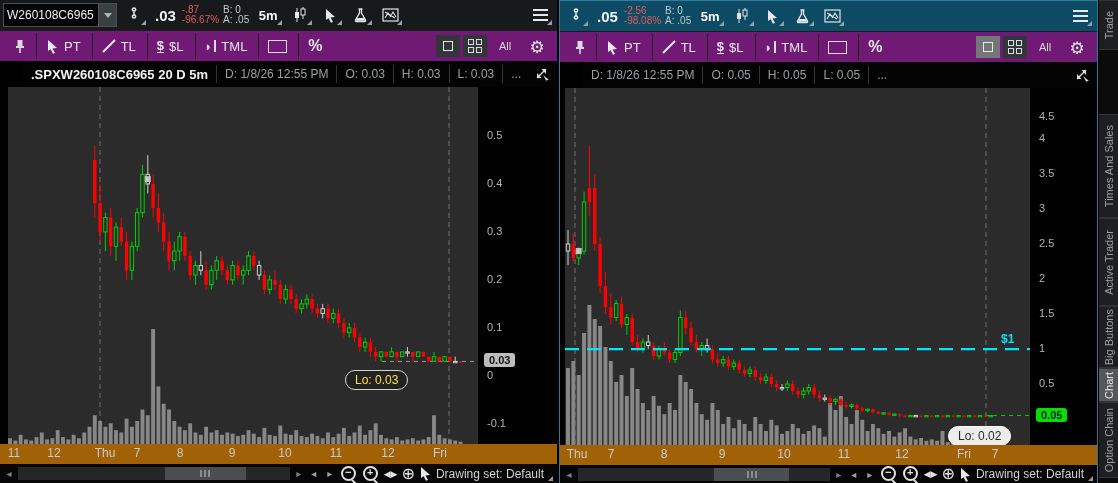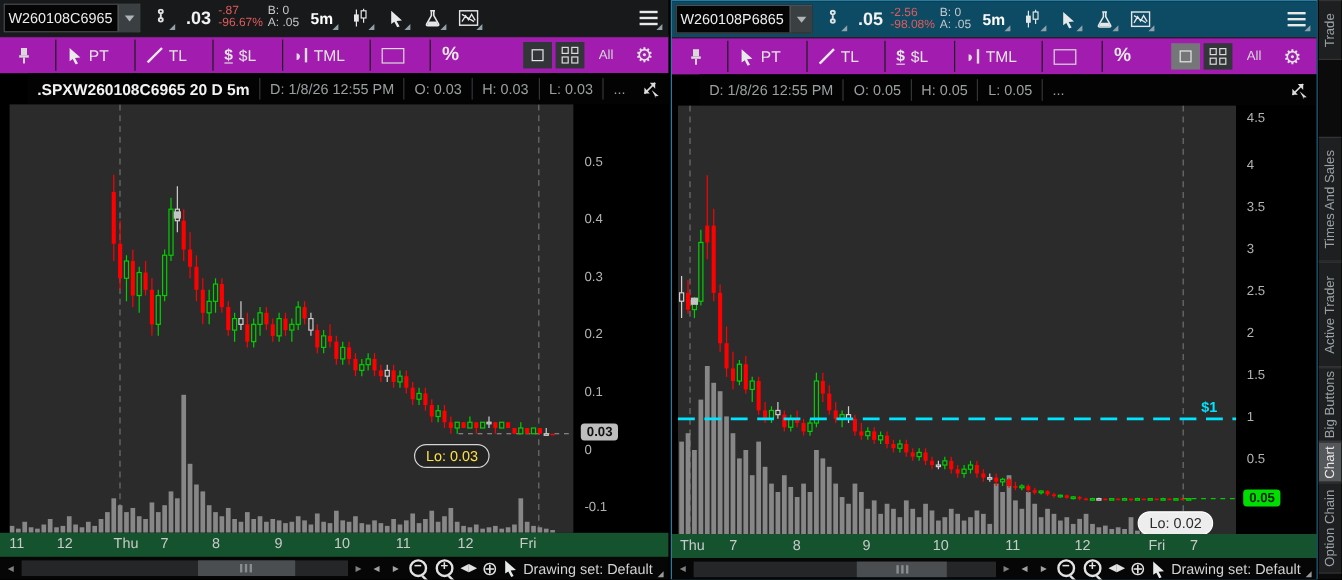--- a/index.html
+++ b/index.html
@@ -20,21 +20,21 @@
   .dd::after{content:"";position:absolute;right:1px;bottom:2px;border-left:5px solid transparent;border-bottom:5px solid #8fa2aa;}
   .last-price{color:#f2f2f2;font-size:15px;font-weight:bold;margin:0 2px 0 4px;}
   .mini-col{display:flex;flex-direction:column;justify-content:center;line-height:10px;font-size:10px;}
   .chg span{color:#e05c5c;display:block;}
   .ba span{color:#c3c9cb;display:block;}
   .tf{color:#fff;font-size:13px;font-weight:bold;min-width:30px;}
   .spacer{flex:1;}
   .hamburger{display:flex;flex-direction:column;gap:3px;}
   .hamburger i{display:block;width:15px;height:2px;background:#e8eaea;}
   
-  .toolbar{height:30px;background:#a21caf;display:flex;align-items:center;gap:12px;padding:0 6px;flex:0 0 auto;border-top:1px solid #1c1c1c;}
+  .toolbar{height:30px;background:#701a75;display:flex;align-items:center;gap:2px;padding:0 6px;flex:0 0 auto;border-top:1px solid #1c1c1c;}
   .tool{display:flex;align-items:center;gap:5px;color:#e6e6e6;font-size:13px;padding:0 9px;height:26px;position:relative;}
   .tool + .tool{border-left:1px solid #1d1d1d;}
   .rect-glyph{width:17px;height:11px;border:1.5px solid #dcdcdc;display:inline-block;}
   .pct{font-size:16px;font-weight:bold;}
   .dollar{font-size:13px;font-weight:bold;border-bottom:1.5px solid #dcdcdc;line-height:13px;}
   .clock{font-size:13px;color:#dcdcdc;}
   .clock-bar{display:inline-block;width:2px;height:12px;background:#dcdcdc;margin-left:-3px;}
   .tb-right{margin-left:auto;display:flex;align-items:flex-end;gap:3px;}
   .sq-btn{width:24px;height:22px;display:flex;align-items:center;justify-content:center;background:#333638;}
   .panel.right .sq-btn.single{background:#747678;}
@@ -54,21 +54,21 @@
   .plot{position:relative;background:#2b2b2b;height:357px;flex:0 0 auto;}
   .panel.left .plot{width:470px;margin-left:8px;}
   .panel.right .plot{width:465px;margin-left:5px;}
   .yaxis{position:relative;flex:1;background:#000;}
   .ytick{position:absolute;left:9px;color:#b2b2b2;font-size:11px;}
   .price-tag{position:absolute;left:6px;font-size:11px;font-weight:bold;padding:1px 5px;border-radius:3px;}
   .lo-badge{position:absolute;font-size:12px;color:#fde047;background:rgba(34,34,34,.92);border:1.5px solid #d4d4d4;border-radius:10px;padding:2px 9px;white-space:nowrap;}
   .lo-badge.light{background:#ededed;color:#2b2b2b;border-color:#fdfdfd;}
   .hline-label{position:absolute;color:#00e5ff;font-size:12px;font-weight:bold;}
   
-  .xaxis{height:20px;position:relative;flex:0 0 auto;background:#14532d;}
+  .xaxis{height:20px;position:relative;flex:0 0 auto;background:#a16207;}
   .panel.left .xaxis-inner{margin-left:8px;width:470px;position:relative;height:100%;}
   .panel.right .xaxis-inner{margin-left:5px;width:465px;position:relative;height:100%;}
   .xtick{position:absolute;top:2px;transform:translateX(-50%);color:#cacaca;font-size:12px;}
   
   .bottom-bar{height:20px;display:flex;align-items:center;gap:4px;padding:0 4px;background:#060606;flex:1;}
   .scroll-track{position:relative;height:13px;background:#242628;flex:1;max-width:295px;}
   .scroll-thumb{position:absolute;top:0;height:13px;background:#4b4e50;display:flex;align-items:center;justify-content:center;gap:2px;}
   .scroll-thumb i{width:2px;height:7px;background:#8a8d8f;display:block;}
   .scroll-arrow{color:#7d8081;font-size:10px;width:10px;text-align:center;}
   .pan-btn{color:#9fa2a3;font-size:10px;width:12px;text-align:center;}
@@ -506,26 +506,20 @@
         <svg width="13" height="15" viewBox="0 0 13 15">
             <path d="M2 1 L11 9 L6.5 9.4 L9 14 L7 14.8 L4.6 10.2 L2 12 Z" fill="#e8eaea"></path>
           </svg>
       </span>
       <span class="drawing-set">Drawing set: Default</span>
     </div>
   </div>
 
   <div class="panel right">
     <div class="top-row">
-      <div class="sym-box">
-        <span class="sym-text">W260108P6865</span>
-        <span class="sym-dd">
-            <span class="dd-arrow"></span>
-          </span>
-      </div>
       <span class="icon-btn dd">
         <svg width="12" height="16" viewBox="0 0 12 16">
             <path d="M6 1 C3.8 1 3.8 4 6 4 C8.2 4 8.2 1 6 1 M6 4 L6 8 M6 8 C3.8 8 3.8 11 6 11 C8.2 11 8.2 8 6 8" stroke="#dfe1e2" stroke-width="1.6" fill="none"></path>
           </svg>
       </span>
       <span class="last-price">.05</span>
       <div class="mini-col chg">
         <span>-2.56</span>
           <span>-98.08%</span>
       </div>
@@ -879,21 +873,21 @@
             <rect x="418.59999999999997" y="327.53000000000003" width="3.4" height="1.3" fill="#fe0000"></rect>
             <line x1="425.65" y1="327.53000000000003" x2="425.65" y2="327.53000000000003" stroke="#00cf00" stroke-width="1"></line>
             <rect x="423.95" y="327.53000000000003" width="3.4" height="1.3" fill="#2b2b2b" stroke="#00cf00" stroke-width="1"></rect>
             <rect x="10.7" y="160.03000000000003" width="6" height="6" fill="#c4c4c4"></rect>
             <line x1="0" y1="261.03000000000003" x2="465" y2="261.03000000000003" stroke="#00e5ff" stroke-width="2.2" stroke-dasharray="14,8"></line>
           </svg>
           <span class="hline-label" style="left: 436px; top: 244.03px;">$1</span>
           <span class="lo-badge light" style="left: 383px; top: 338px;">Lo: 0.02</span>
         </div>
       <div class="yaxis">
-          <span class="ytick" style="top: 5px;">4.5</span>
+          <span class="ytick" style="top: 22px;">4.5</span>
           <span class="ytick" style="top: 44.03px;">4</span>
           <span class="ytick" style="top: 79.03px;">3.5</span>
           <span class="ytick" style="top: 114.03px;">3</span>
           <span class="ytick" style="top: 149.03px;">2.5</span>
           <span class="ytick" style="top: 184.03px;">2</span>
           <span class="ytick" style="top: 219.03px;">1.5</span>
           <span class="ytick" style="top: 254.03px;">1</span>
           <span class="ytick" style="top: 289.03px;">0.5</span>
           <span class="price-tag" style="top: 319.53px; background: rgb(0, 221, 0); color: rgb(0, 34, 0);">0.05</span>
         </div>

